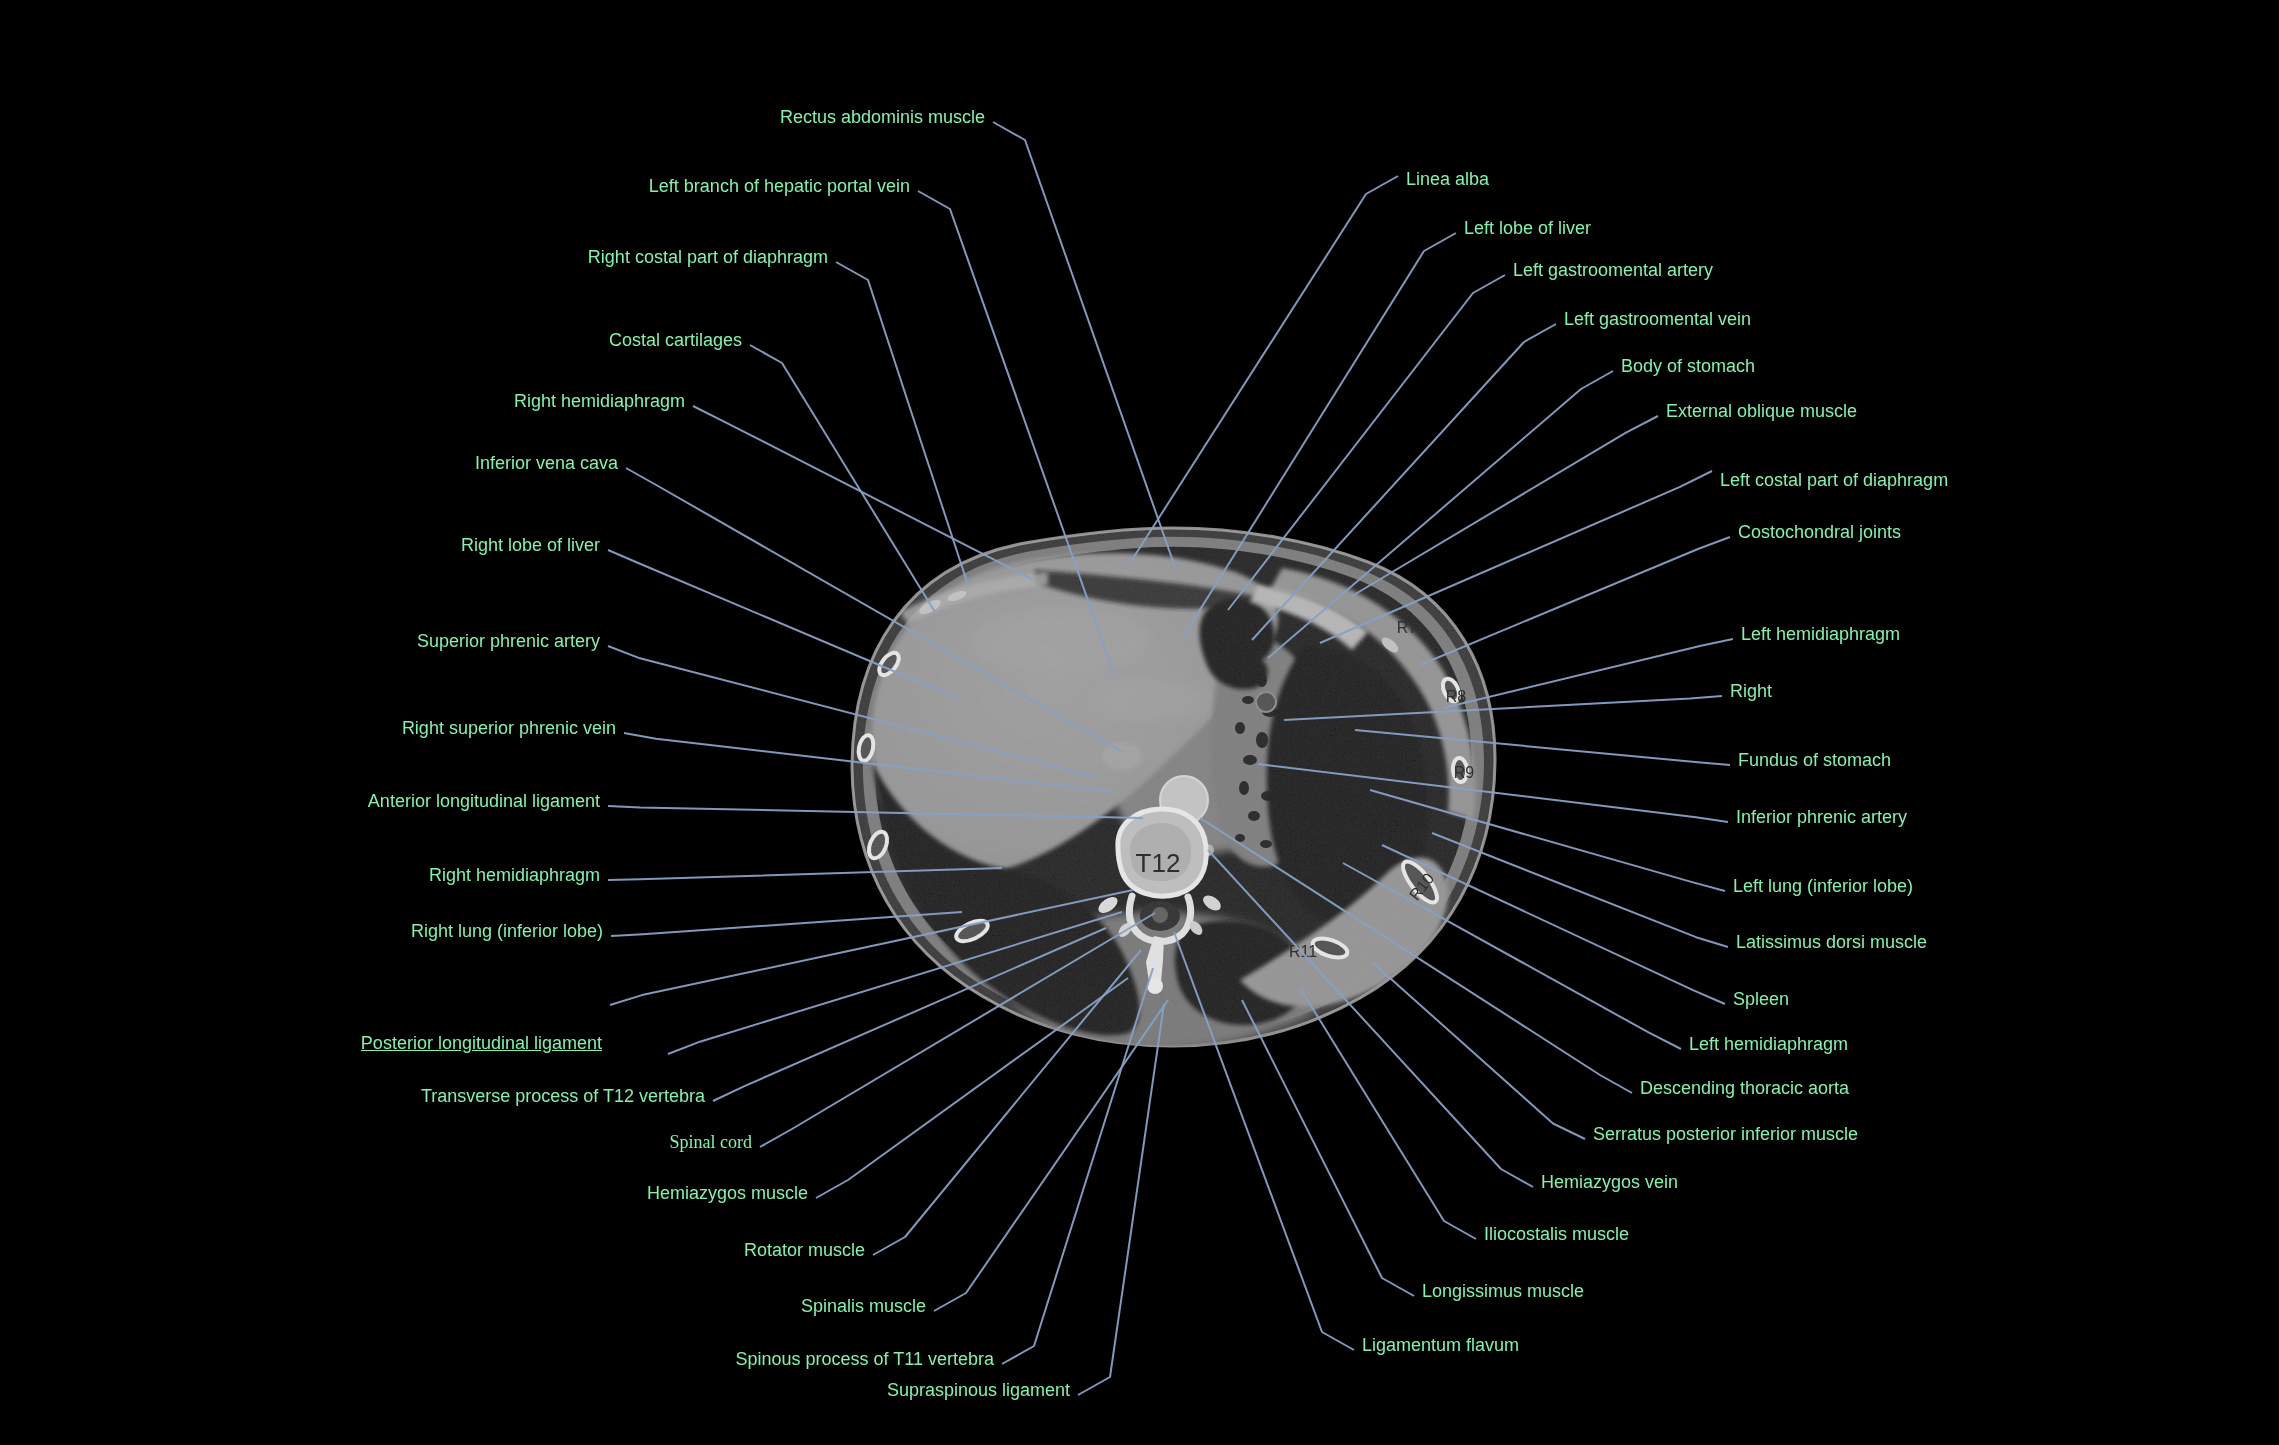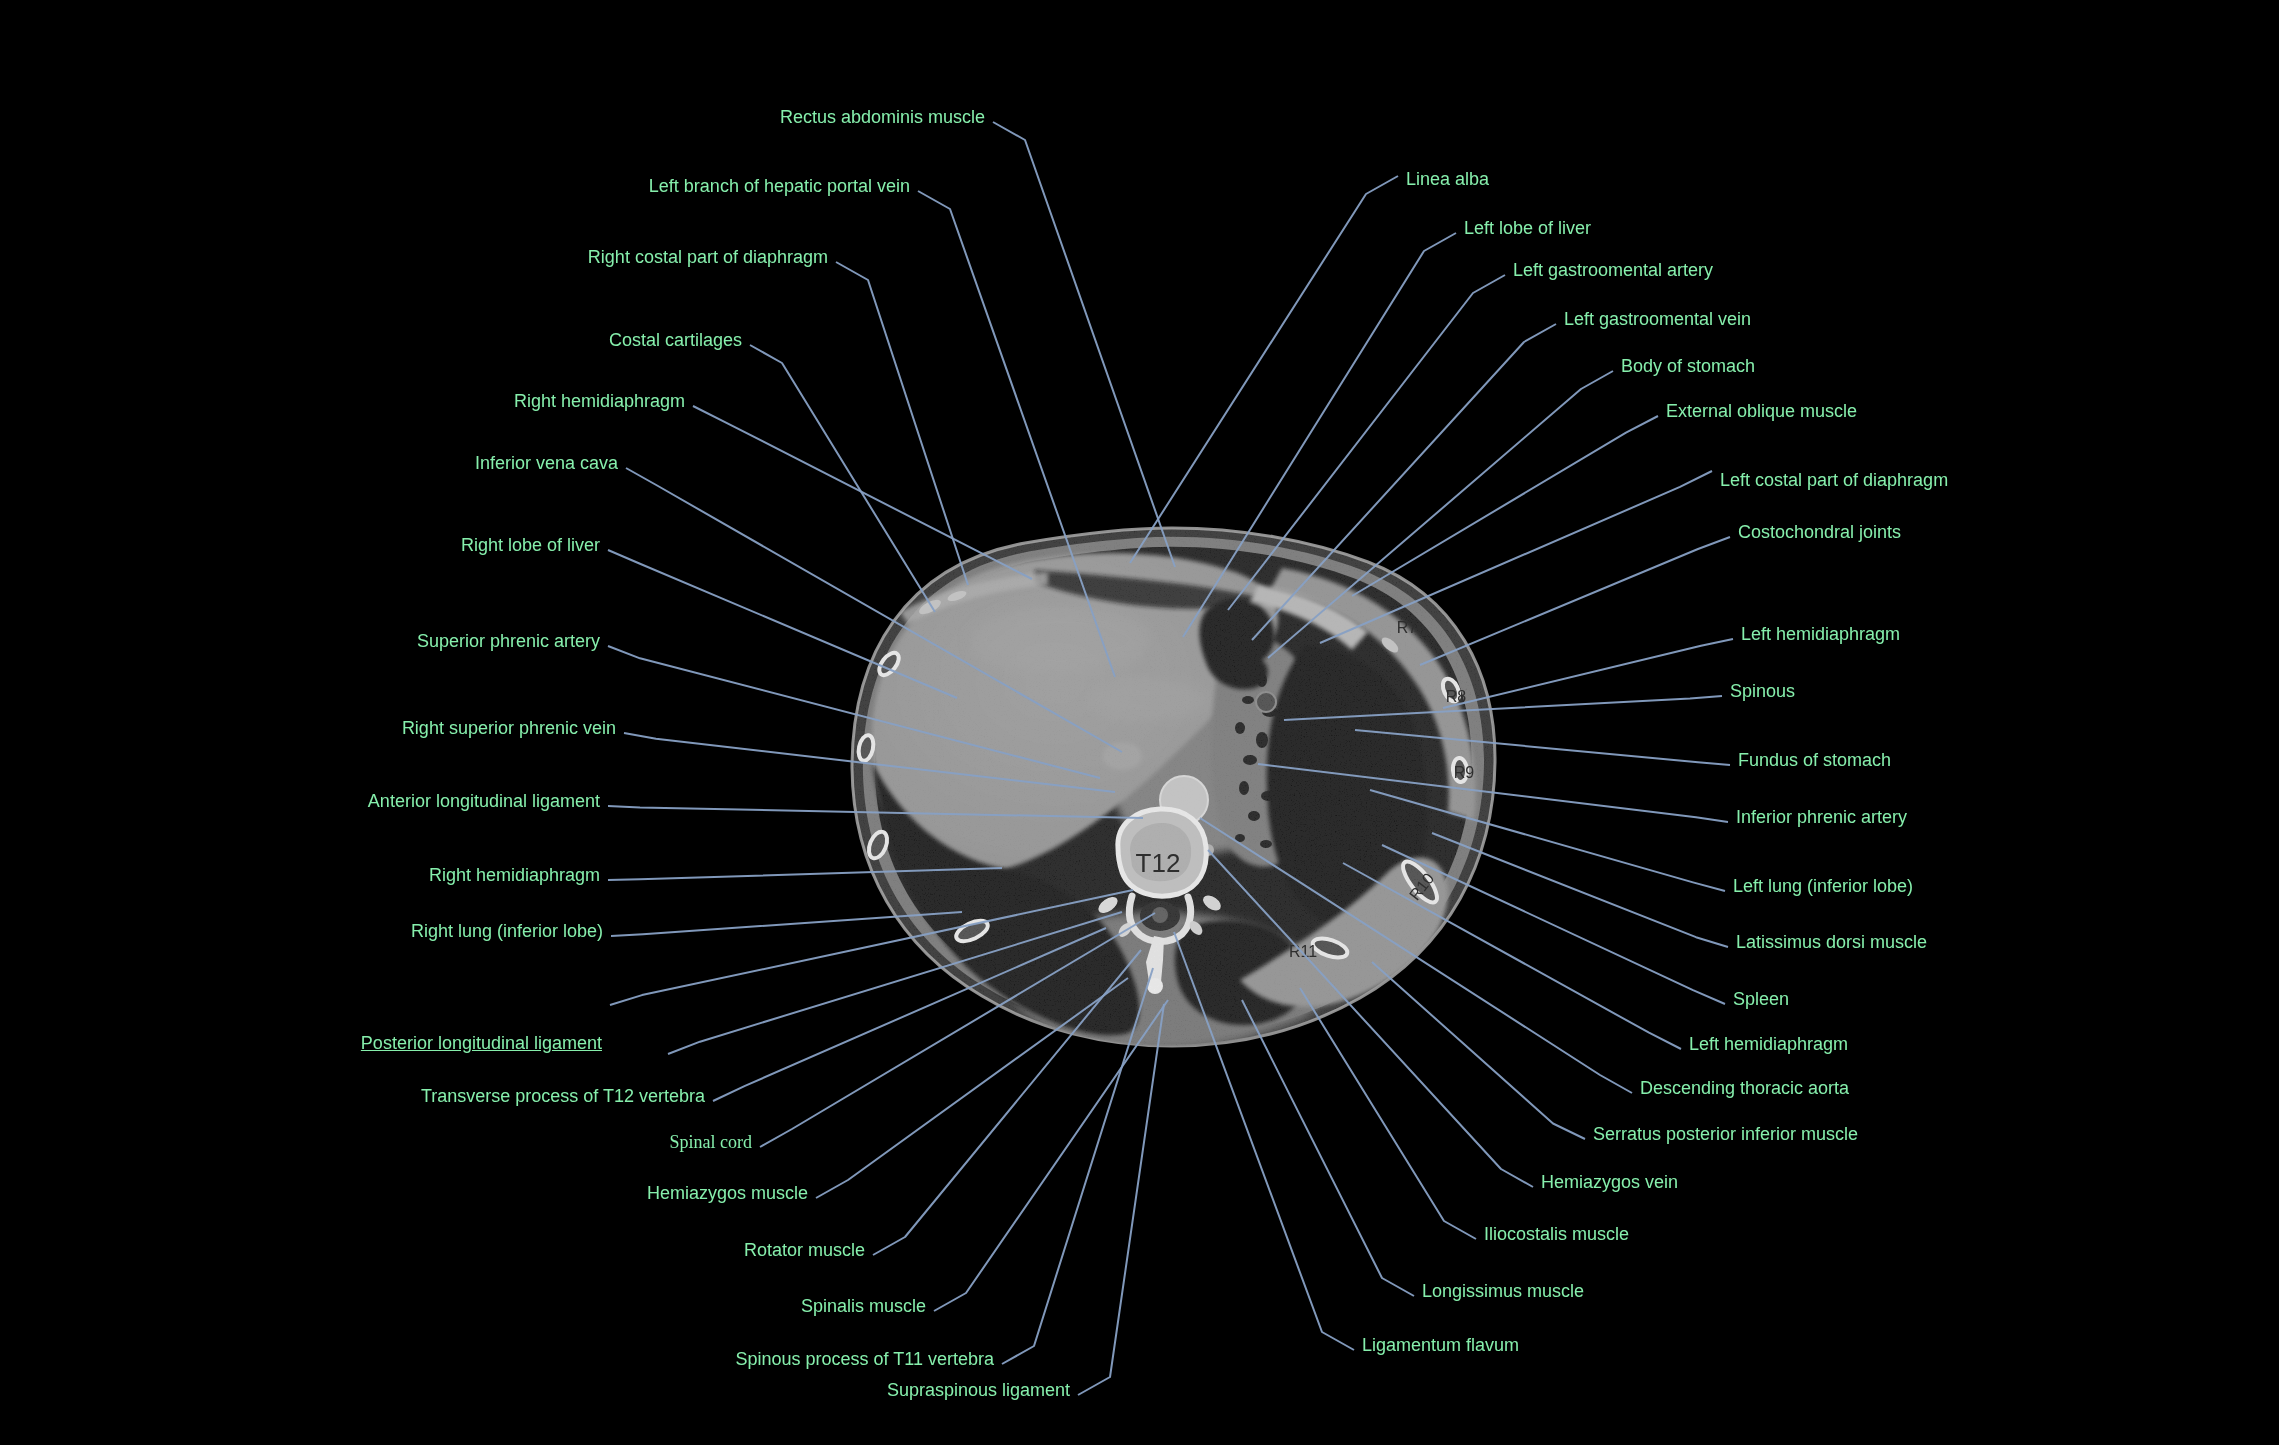--- a/index.html
+++ b/index.html
@@ -217,21 +217,21 @@
       <div class="ann left" style="top: 1375px; right: 1209px;">Supraspinous ligament</div>
       <div class="ann right" style="top: 164px; left: 1406px;">Linea alba</div>
       <div class="ann right" style="top: 213px; left: 1464px;">Left lobe of liver</div>
       <div class="ann right" style="top: 255px; left: 1513px;">Left gastroomental artery</div>
       <div class="ann right" style="top: 304px; left: 1564px;">Left gastroomental vein</div>
       <div class="ann right" style="top: 351px; left: 1621px;">Body of stomach</div>
       <div class="ann right" style="top: 396px; left: 1666px;">External oblique muscle</div>
       <div class="ann right" style="top: 451px; left: 1720px; margin-top: 14px;">Left costal part of diaphragm</div>
       <div class="ann right" style="top: 517px; left: 1738px;">Costochondral joints</div>
       <div class="ann right" style="top: 619px; left: 1741px;">Left hemidiaphragm</div>
-      <div class="ann right" style="top: 676px; left: 1730px;">Spinous</div>
+      <div class="ann right" style="top: 676px; left: 1730px;">Right</div>
       <div class="ann right" style="top: 745px; left: 1738px;">Fundus of stomach</div>
       <div class="ann right" style="top: 802px; left: 1736px;">Inferior phrenic artery</div>
       <div class="ann right" style="top: 871px; left: 1733px;">Left lung (inferior lobe)</div>
       <div class="ann right" style="top: 927px; left: 1736px;">Latissimus dorsi muscle</div>
       <div class="ann right" style="top: 984px; left: 1733px;">Spleen</div>
       <div class="ann right" style="top: 1029px; left: 1689px;">Left hemidiaphragm</div>
       <div class="ann right" style="top: 1073px; left: 1640px;">Descending thoracic aorta</div>
       <div class="ann right" style="top: 1119px; left: 1593px;">Serratus posterior inferior muscle</div>
       <div class="ann right" style="top: 1167px; left: 1541px;">Hemiazygos vein</div>
       <div class="ann right" style="top: 1219px; left: 1484px;">Iliocostalis muscle</div>

